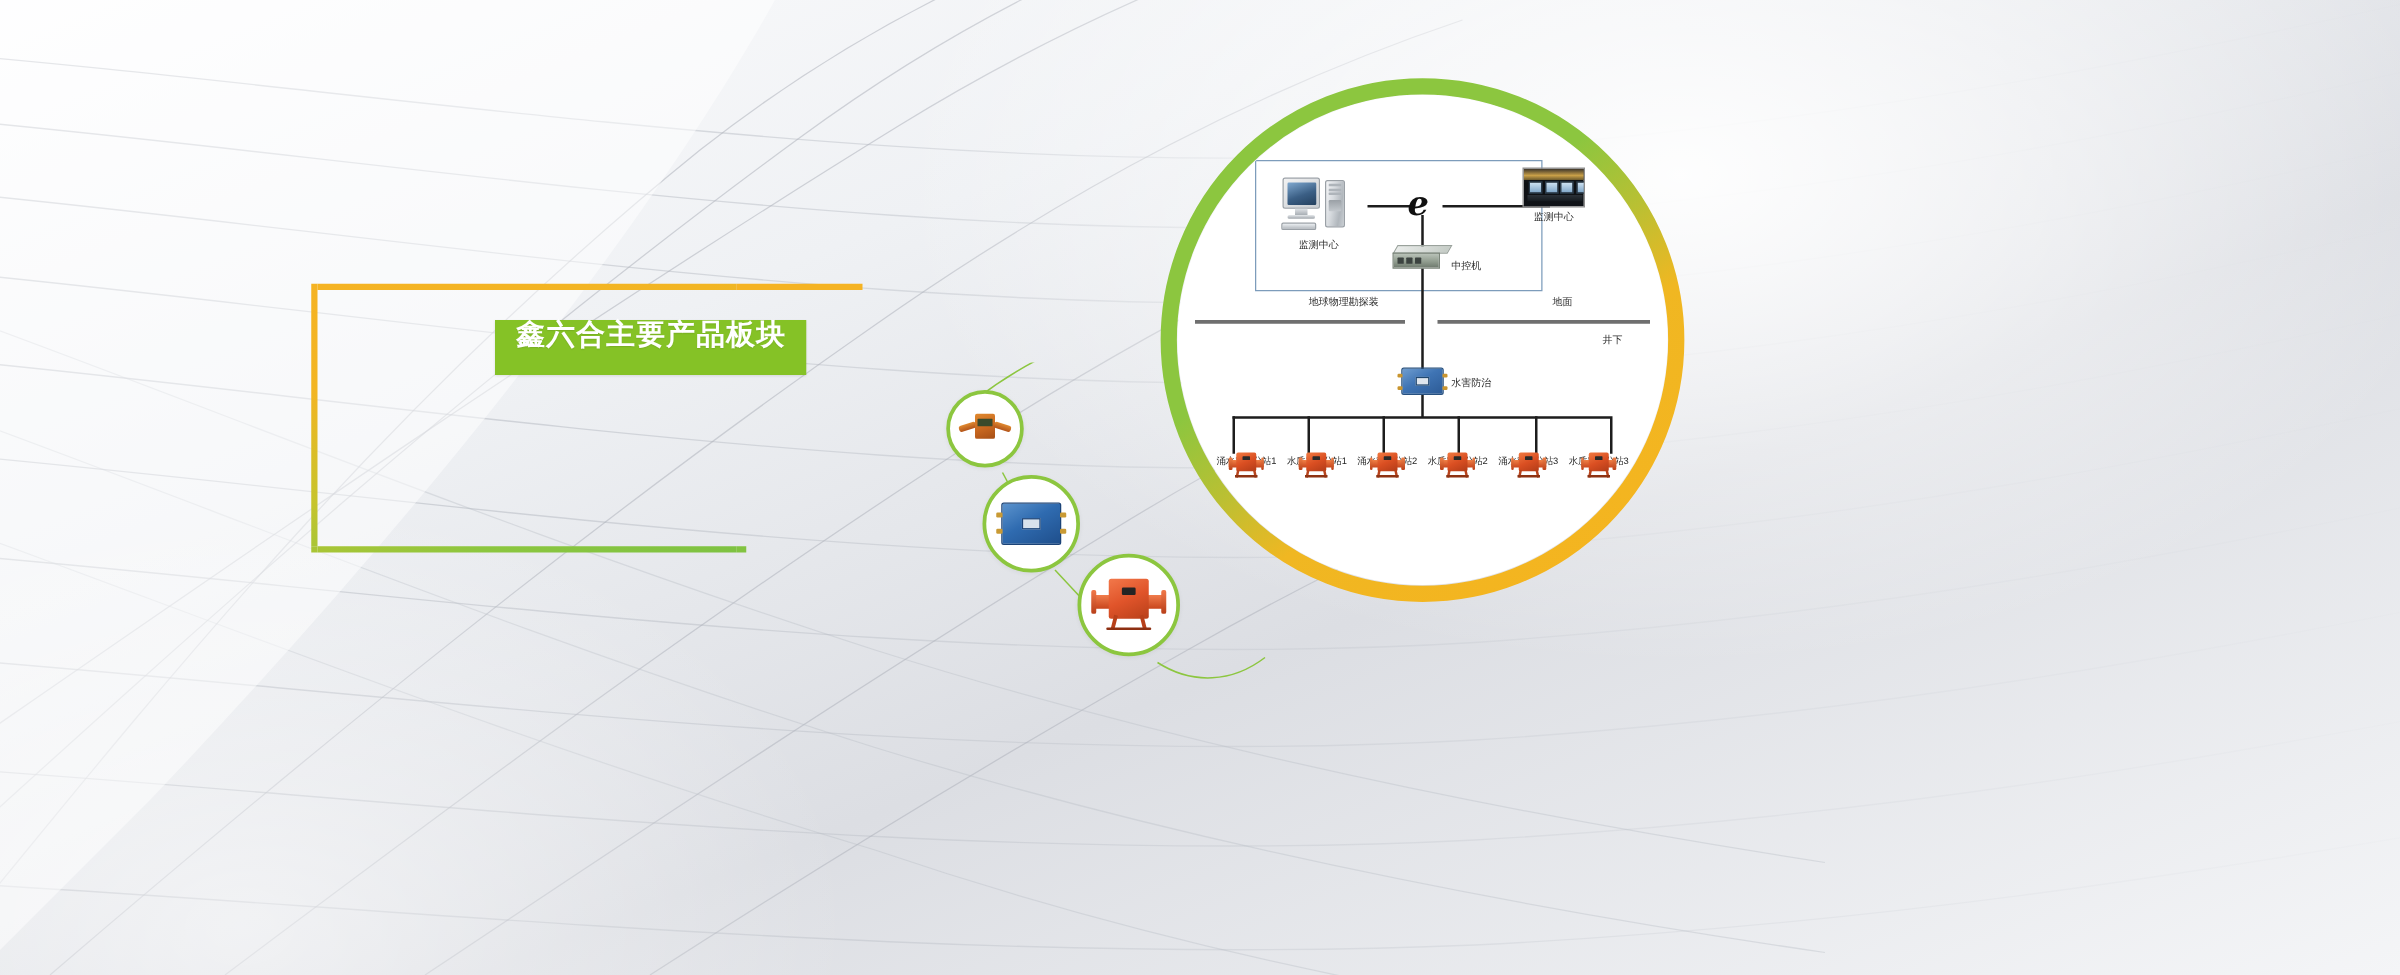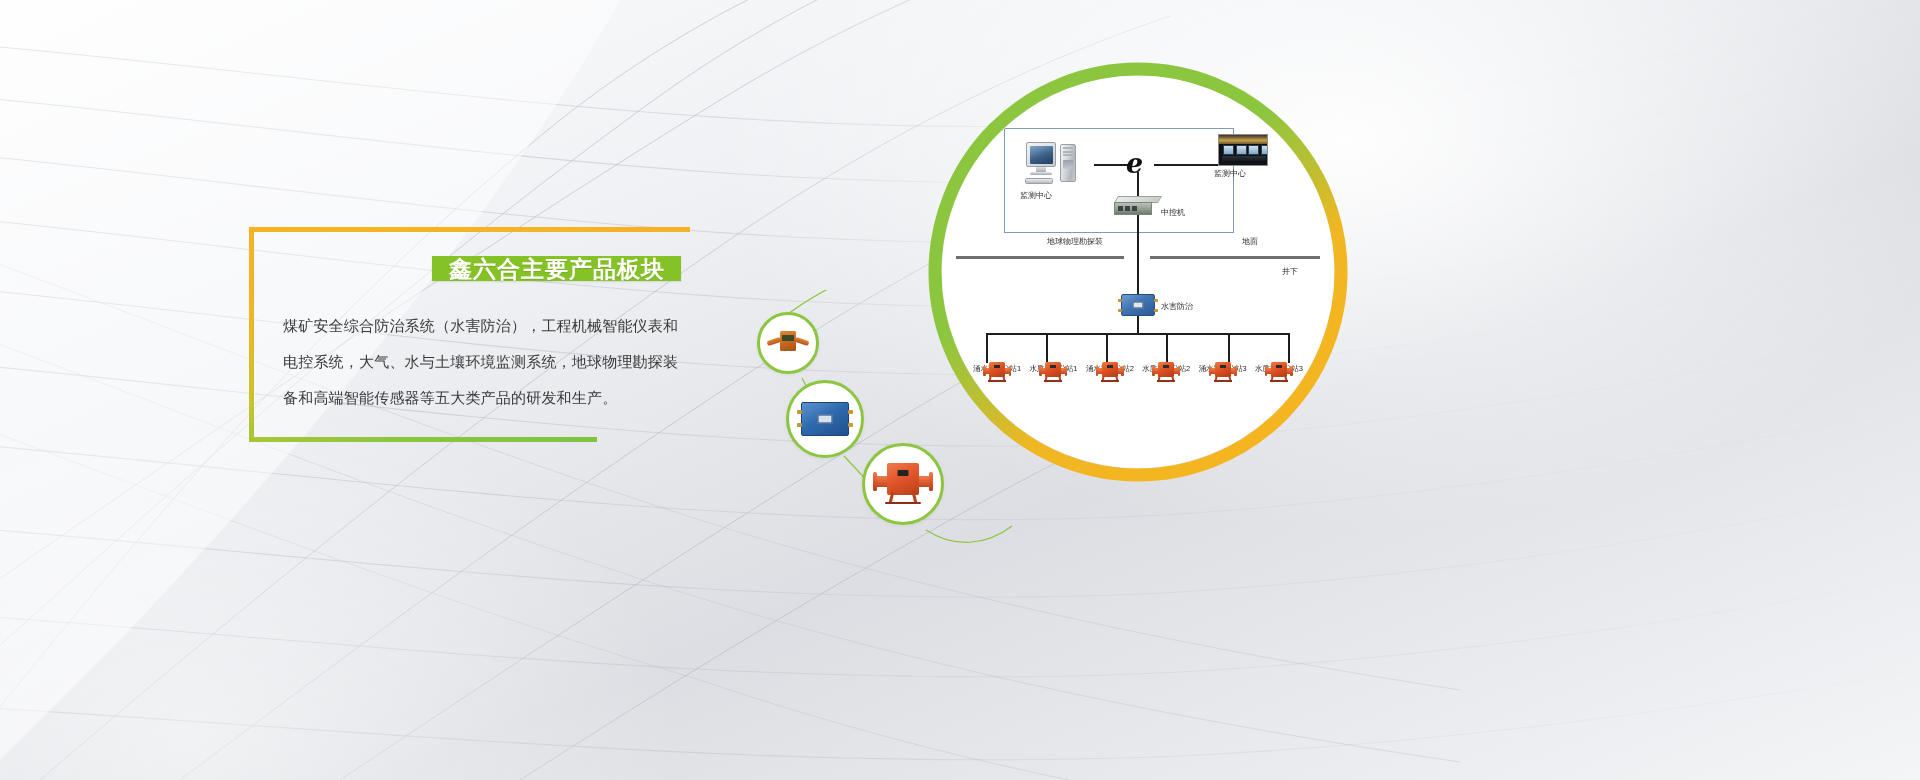--- a/index.html
+++ b/index.html
@@ -62,27 +62,26 @@
     top: 437px;
     width: 8px;
     height: 5px;
     background: #82c341;
   }
 
   .title-banner {
     position: absolute;
     left: 396px;
     top: 256px;
-    height: 25px;
+    height: 44px;
     padding: 0 16px 0 17px;
     background: #85c226;
     display: flex;
-    align-items: flex-end;
+    align-items: flex-start;
     box-shadow: 0 1px 2px rgba(0,0,0,0.10);
-    margin-left: 36px;
   }
   .title-banner-text {
     color: #ffffff;
     font-size: 23px;
     font-weight: bold;
     letter-spacing: 1px;
     line-height: 1;
     white-space: nowrap;
     text-shadow: 0 1px 1px rgba(0,0,0,0.10);
   }
@@ -131,20 +130,21 @@
     position: absolute;
     left: 62px;
     top: 52px;
     width: 230px;
     height: 105px;
     border: 1px solid #7d9cbb;
     box-sizing: border-box;
   }
   .node {
     position: absolute;
+    text-align: center;
   }
   .node-label {
     font-size: 8px;
     color: #2e2e2e;
     line-height: 1.1;
     white-space: nowrap;
     margin-top: 2px;
   }
   .tiny-label {
     position: absolute;
@@ -506,25 +506,20 @@
   <div class="bg-vignette"></div>
 
   <div class="info-frame"></div>
   <div class="info-frame-topcap"></div>
   <div class="info-frame-botcap"></div>
 
   <div class="title-banner">
     <span class="title-banner-text">鑫六合主要产品板块</span>
   </div>
 
-  <div class="body-copy">
-    <p>煤矿安全综合防治系统（水害防治），工程机械智能仪表和</p>
-    <p>电控系统，大气、水与土壤环境监测系统，地球物理勘探装</p>
-    <p>备和高端智能传感器等五大类产品的研发和生产。</p>
-  </div>
 
   <svg style="position:absolute;left:740px;top:290px;width:280px;height:290px;">
     <g stroke="#8cc63f" stroke-width="1.2" fill="none">
       <path d="M62,88 L78,118"></path>
       <path d="M104,166 L132,196"></path>
       <path d="M186,240 C214,258 246,256 272,236"></path>
       <path d="M40,30 C96,-14 170,-40 244,-42"></path>
     </g>
   </svg>
 

